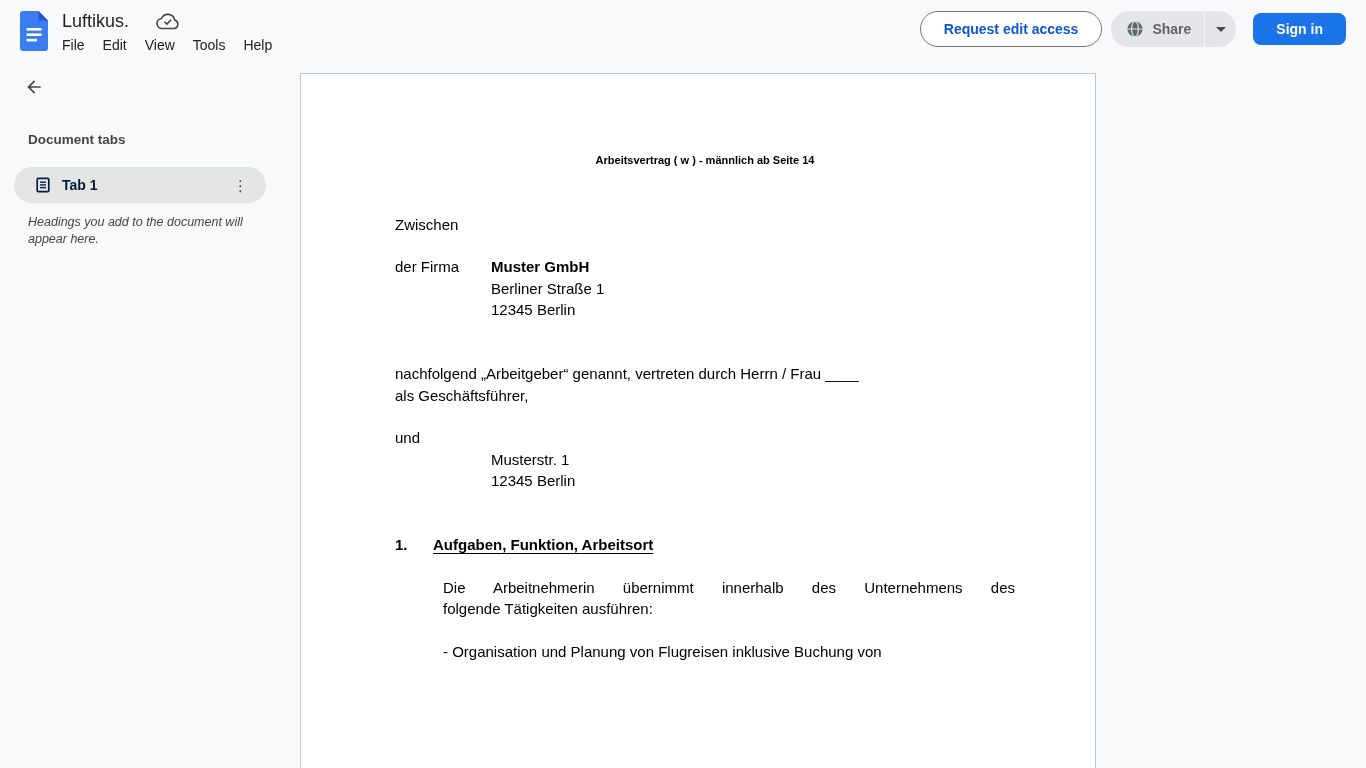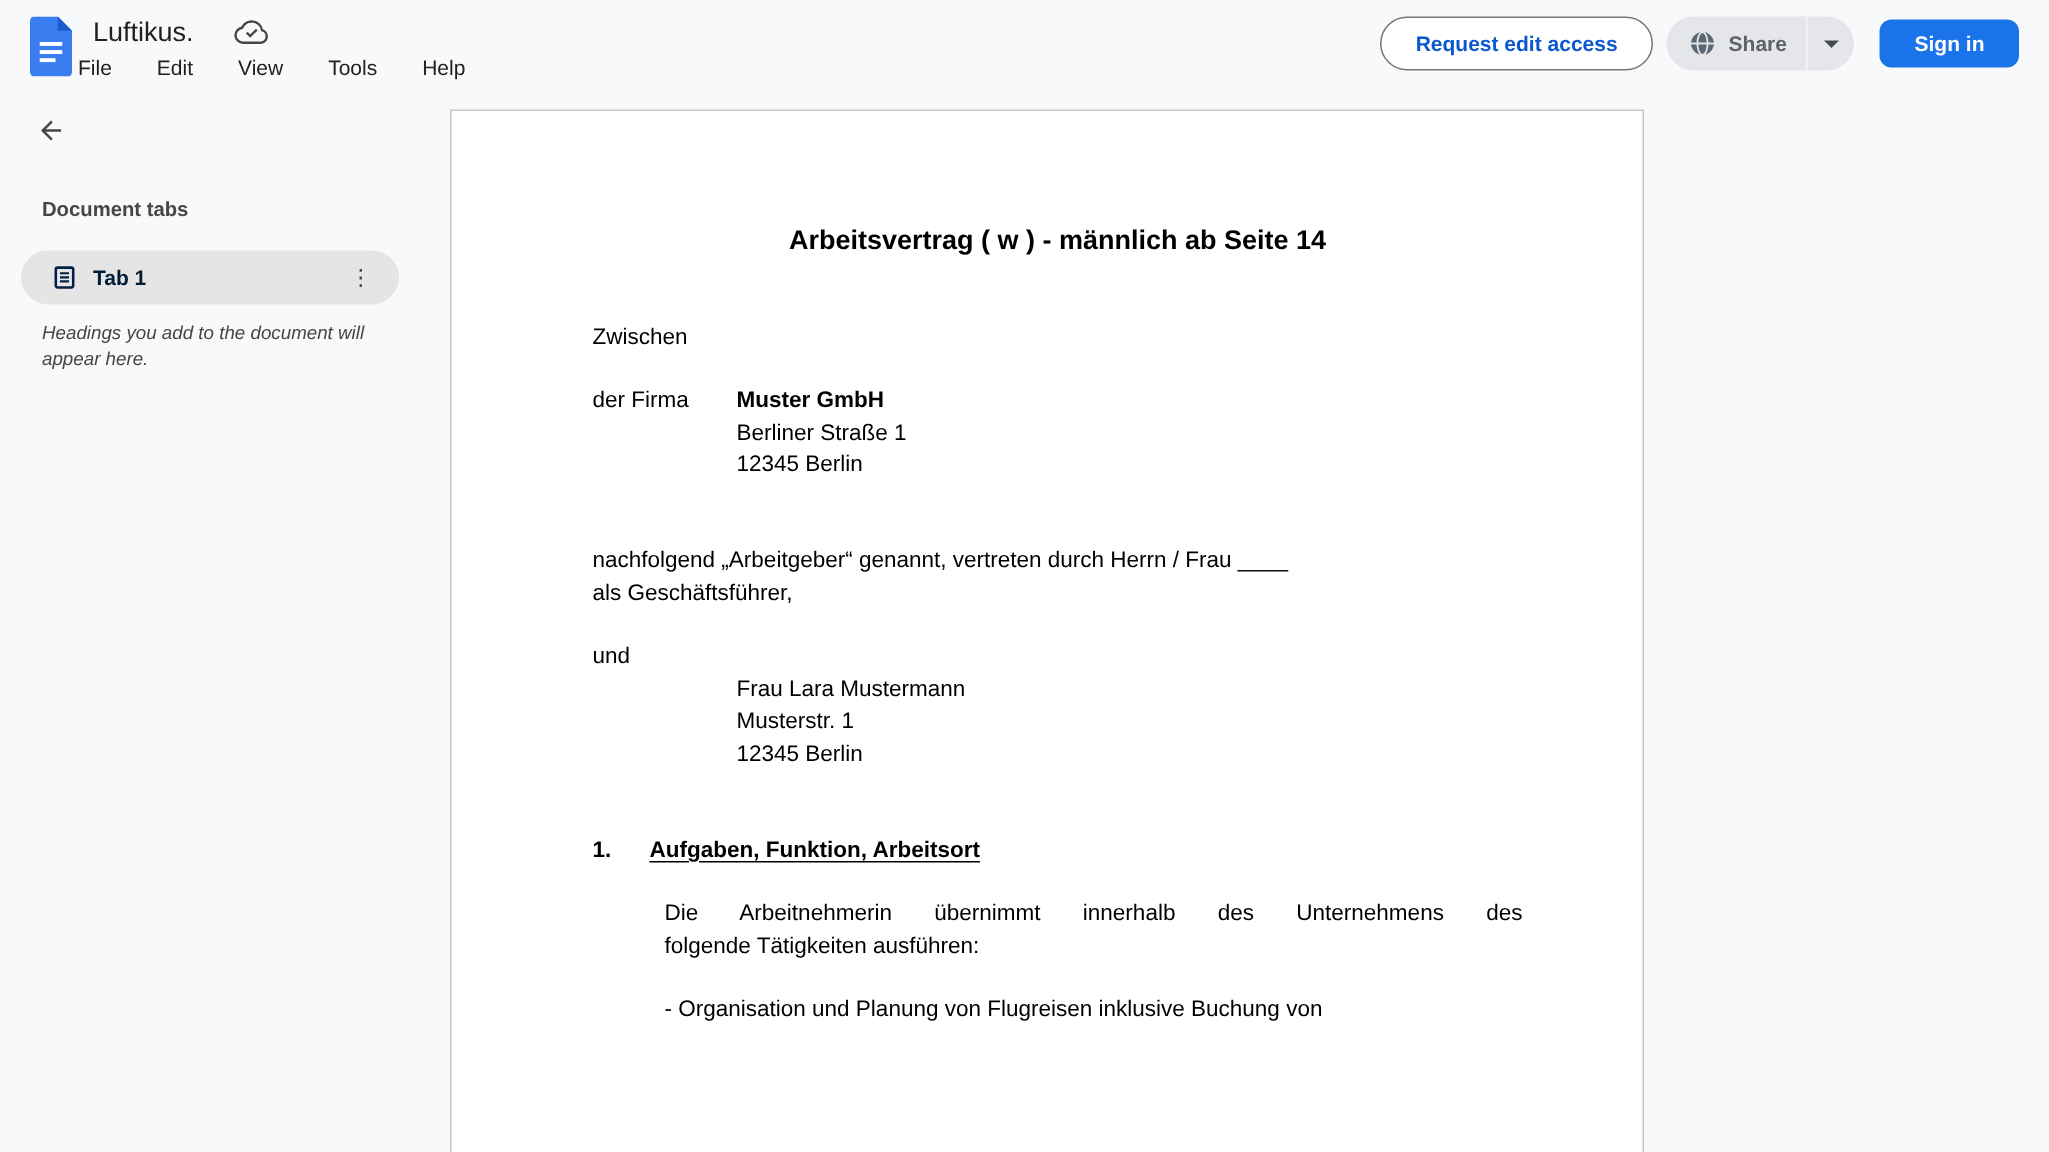--- a/index.html
+++ b/index.html
@@ -8,21 +8,21 @@
     position:relative;
     background:#f8f9fa;
     font-family:"Liberation Sans","DejaVu Sans",sans-serif;
     color:#1f1f1f;
   }
 
   
   .docs-icon { position:absolute; left:20px; top:11px; width:28px; height:40px; }
   .file-title { position:absolute; left:62px; top:11px; font-size:18px; color:#1f1f1f; }
   .cloud-icon { position:absolute; left:156px; top:13px; }
-  .menubar { position:absolute; left:52px; top:37px; display:flex; gap:30px; font-size:14px; color:#202124;justify-content:center; }
+  .menubar { position:absolute; left:62px; top:37px; display:flex; gap:18px; font-size:14px; color:#202124;justify-content:center; }
   .menubar .menu-item { cursor:default; }
 
   .header-right { position:absolute; top:11px; right:20px; height:36px; display:flex; align-items:center; }
   .btn-request {
     height:36px; border:1px solid #747775; border-radius:18px; background:#fff;
     color:#0b57d0; font-size:14px; font-weight:bold; padding:0 23px;
     display:flex; align-items:center; margin-right:9px;
   }
   .share-group {
     height:36px; border-radius:18px; background:#e4e6e9; color:#5f6368;
@@ -55,21 +55,21 @@
 
   
   .page {
     position:absolute; left:300px; top:73px; width:796px; height:900px;
     background:#fff; border:1px solid #c7c7c7;
   }
   .doc-content {
     padding:76px 80px 0 94px;
     font-size:15px; line-height:21.6px; color:#000;
   }
-  .doc-title { text-align:center; font-weight:bold; font-size:18px; margin-bottom:42px; }
+  .doc-title { text-align:center; font-weight:bold; font-size:11px; margin-bottom:42px; }
   .gap-s { margin-bottom:21px; }
   .gap-l { margin-bottom:42px; }
   .indent96 { margin-left:96px; }
   .bold { font-weight:bold; }
   .inline-label { display:inline-block; width:96px; }
   .num-label { display:inline-block; width:38px; font-weight:bold; }
   .sec-heading { font-weight:bold; text-decoration:underline; text-underline-offset:3px; }
   .body-block { margin-left:48px; width:572px; }
   .jline { text-align:justify; text-align-last:justify; }
 </style>
@@ -155,21 +155,20 @@
     </div>
 
     <div>
       <div>nachfolgend „Arbeitgeber“ genannt, vertreten durch Herrn / Frau ____</div>
       <div class="gap-s">als Geschäftsführer,</div>
     </div>
 
     <div>und</div>
 
     <div>
-      <div class="indent96">Frau Lara Mustermann</div>
       <div class="indent96">Musterstr. 1</div>
       <div class="indent96 gap-l">12345 Berlin</div>
     </div>
 
 
     <div class="gap-s">
       <span class="num-label">1.</span><span class="sec-heading">Aufgaben, Funktion, Arbeitsort</span>
     </div>
 
     <div class="body-block">

